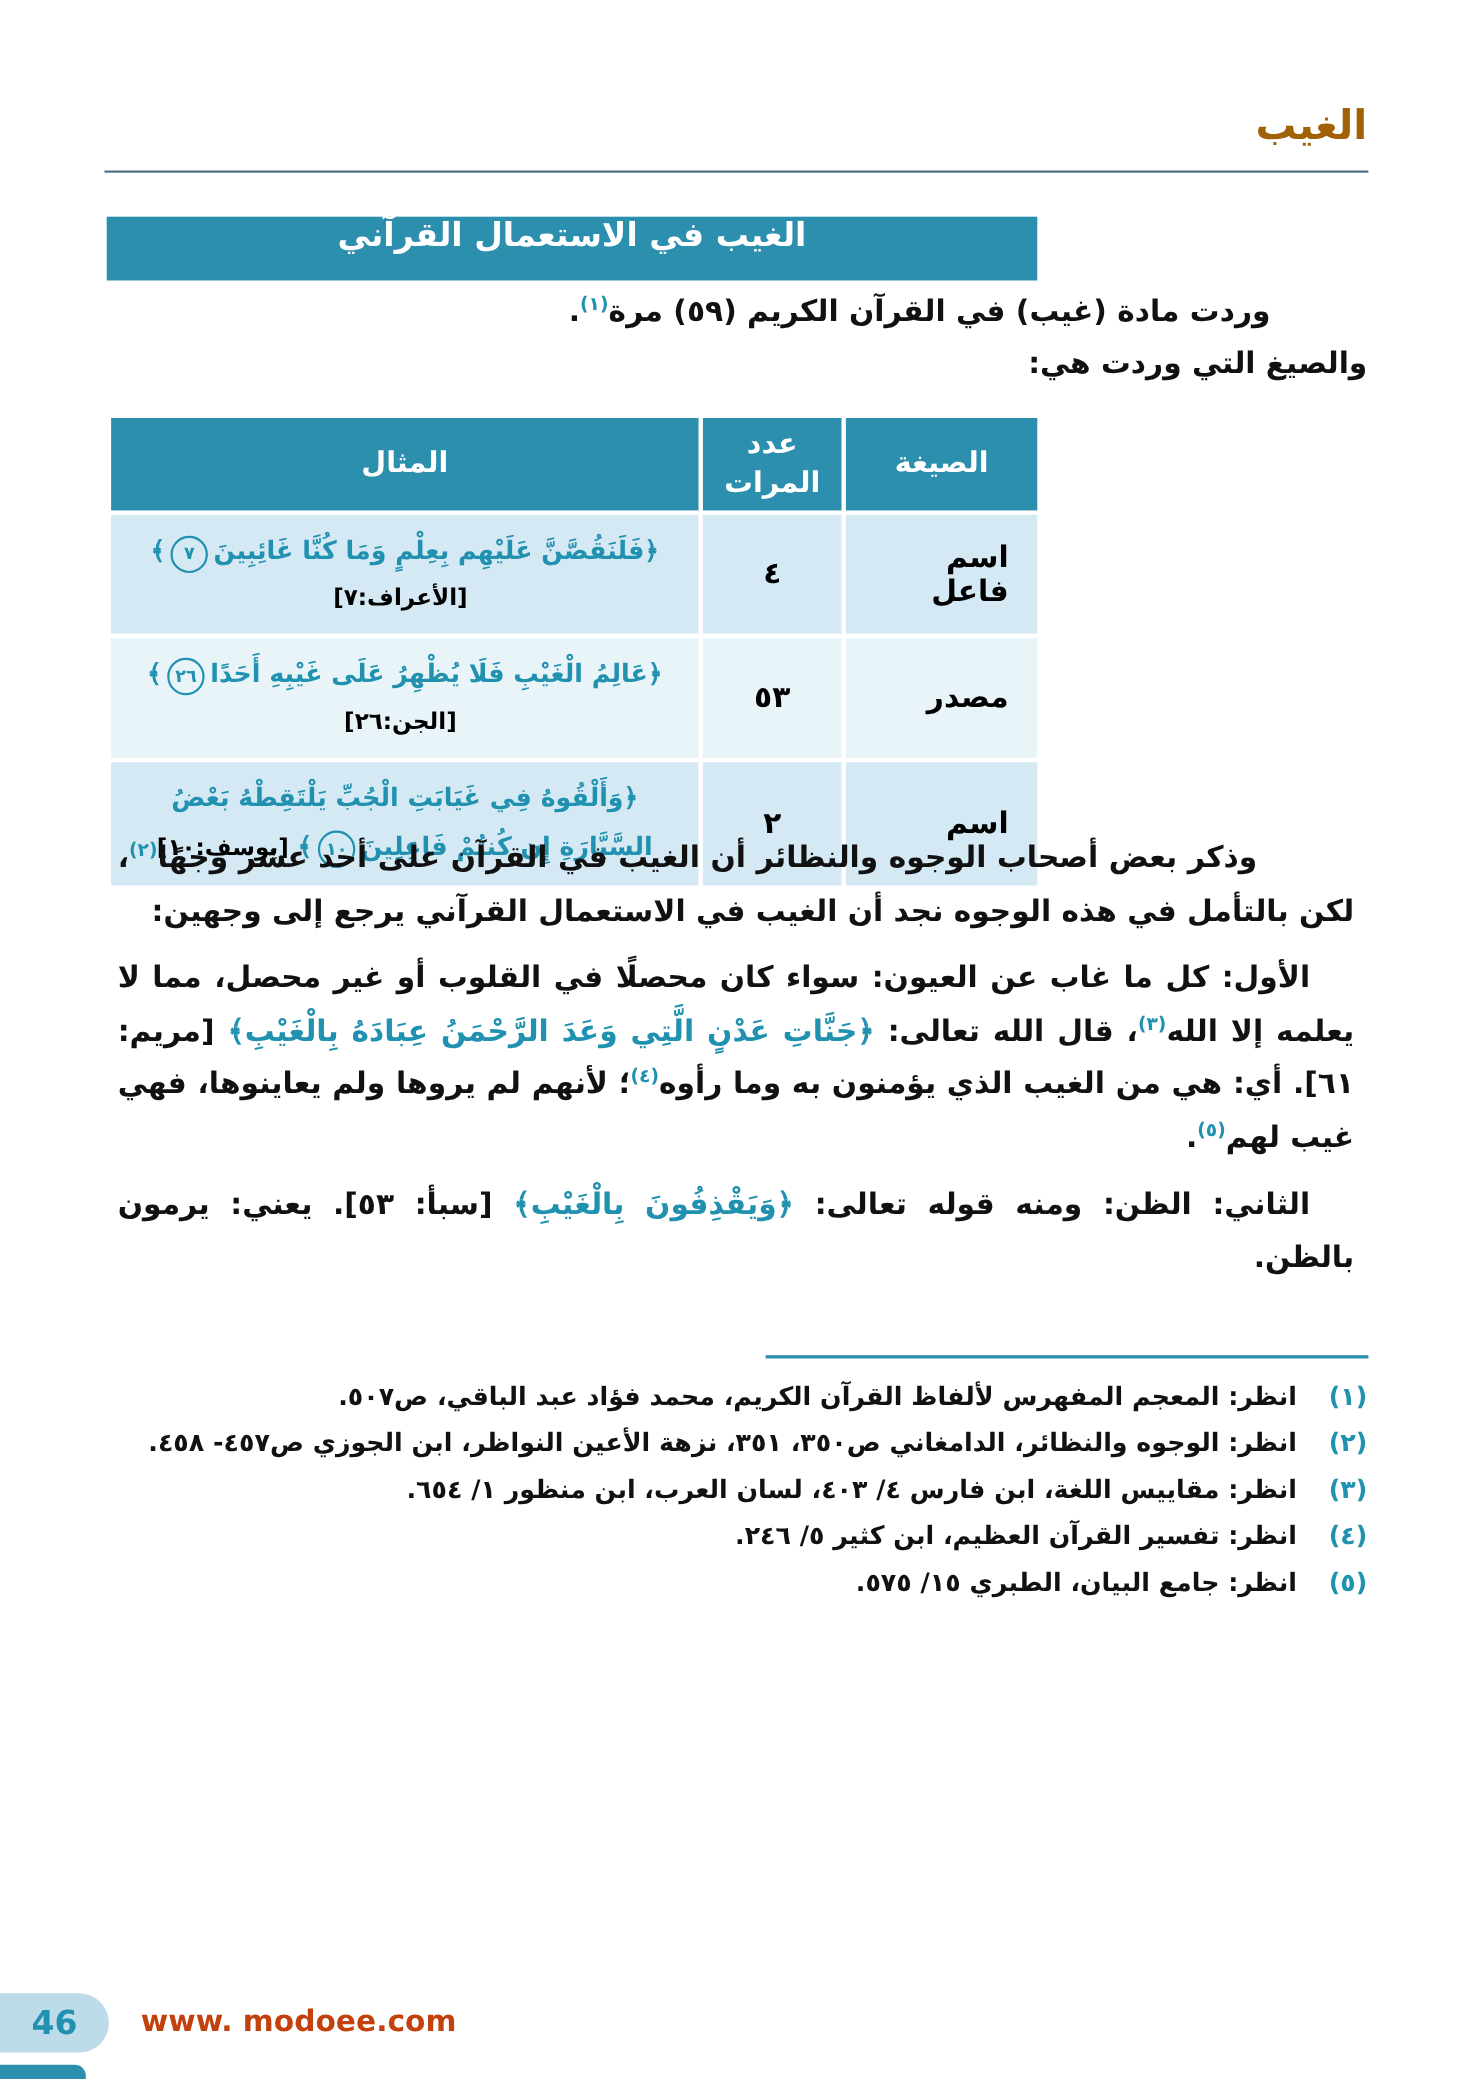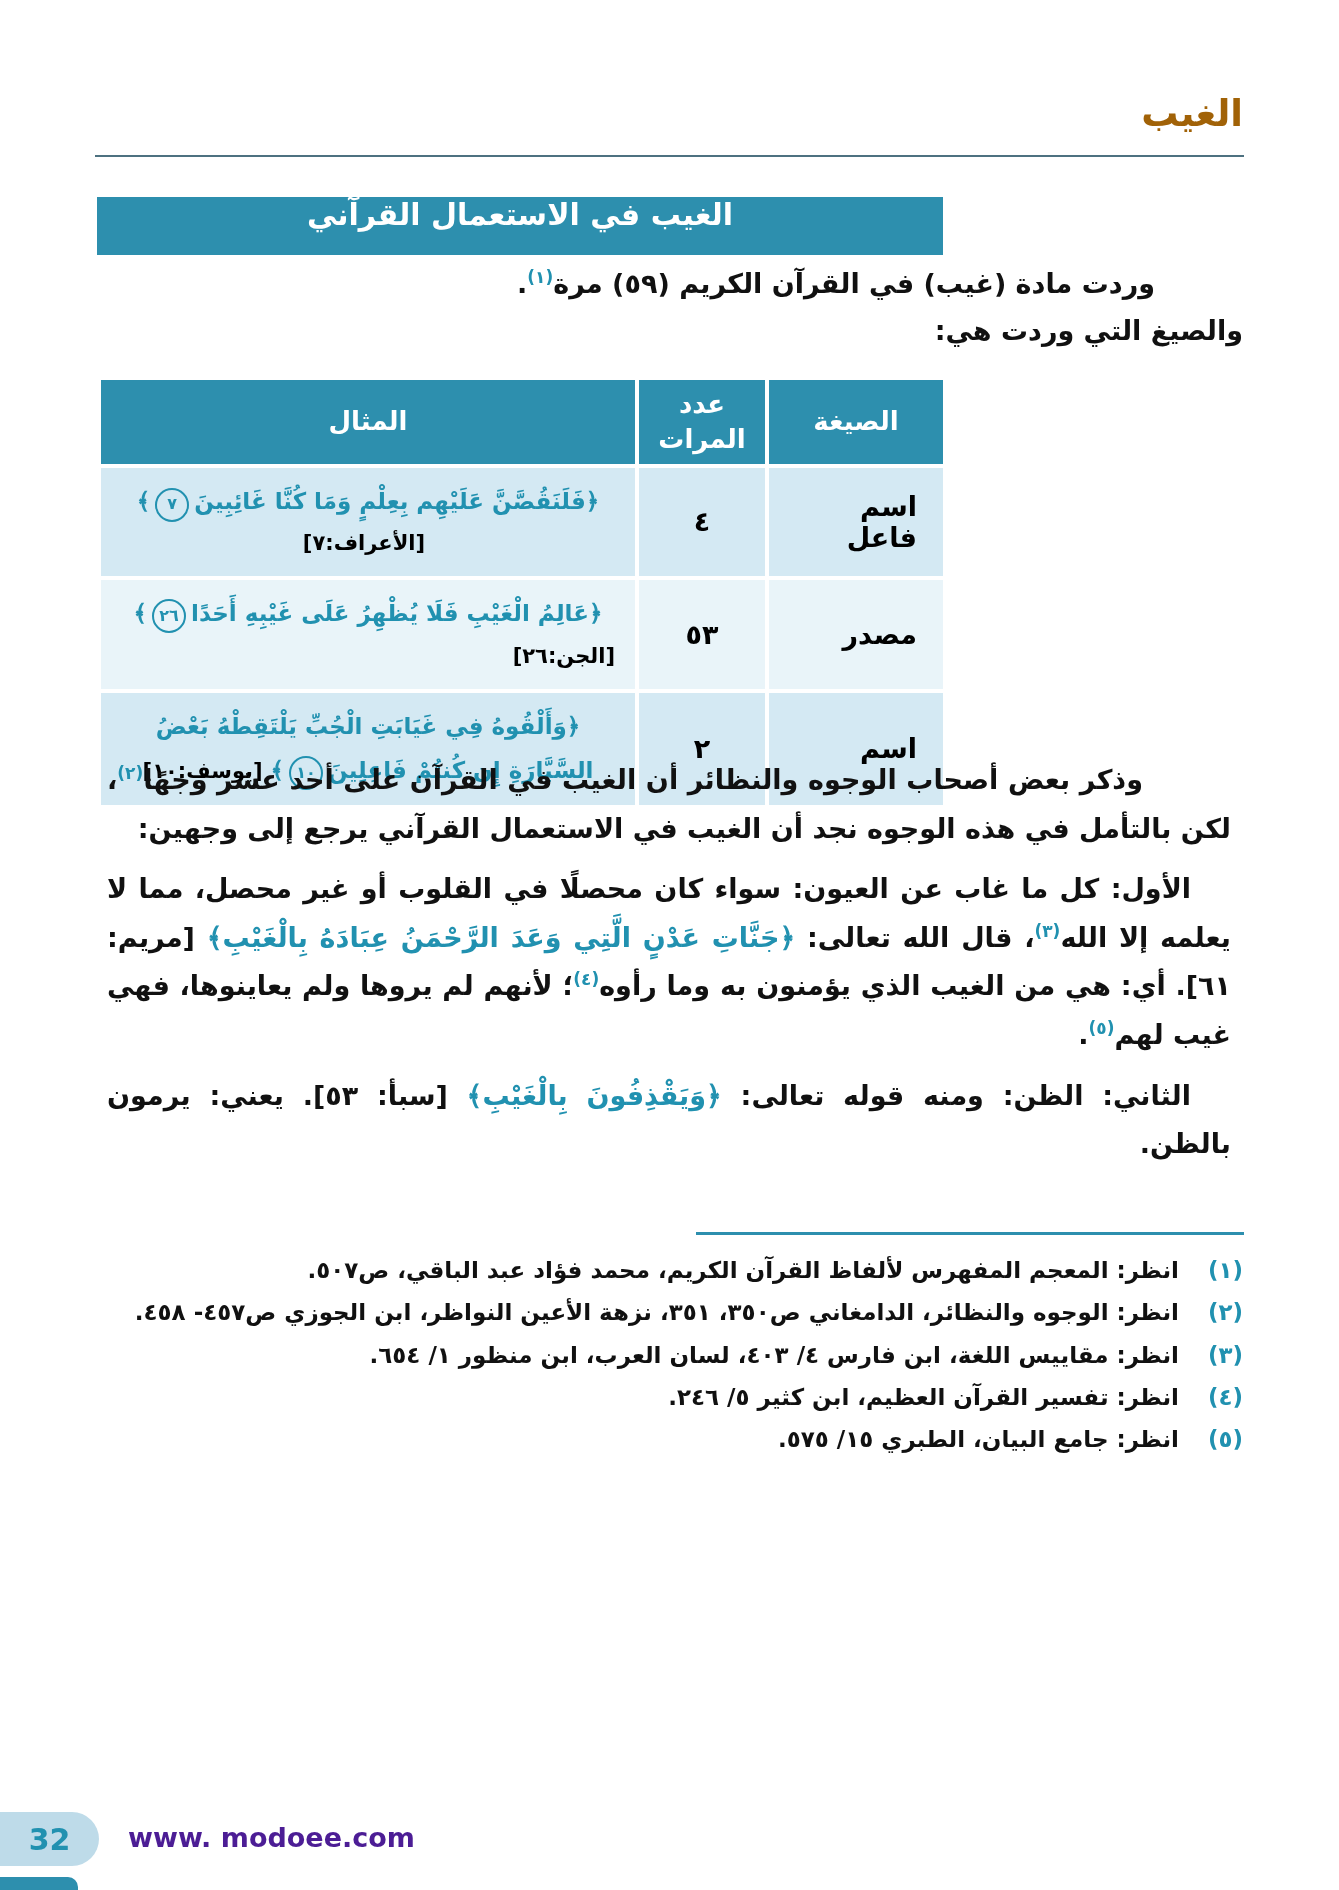--- a/index.html
+++ b/index.html
@@ -60,21 +60,21 @@
   .form-cell { font-size: 27px; font-weight: bold; color: #000; text-align: right; padding-right: 26px !important; }
   .count-cell { font-size: 27px; font-weight: bold; color: #000; text-align: center; }
   .example-cell { text-align: center; line-height: 1.9; }
   .verse { color: #2191b0; font-size: 23px; font-weight: bold; }
   .ayah-num {
     display: inline-flex; align-items: center; justify-content: center;
     width: 34px; height: 34px; border: 2px solid #2191b0; border-radius: 50%;
     color: #2191b0; font-size: 16px; font-weight: bold; margin: 0 5px; vertical-align: middle;
   }
   .vref { color: #000; font-size: 21px; font-weight: bold; margin-right: 8px; }
-  tr.r2 .vref { display: block; text-align: right; margin-top: 2px; }
+  tr.r2 .vref { display: block; text-align: center; margin-top: 2px; }
 
   .body-text {
     position: absolute; top: 744px; right: 96px; left: 95px;
     font-size: 27px; font-weight: bold; line-height: 1.8;
     text-align: justify;
   }
   .body-text p { margin: 12px; }
   .p1 { text-indent: 88px; }
   .p2, .p3 { text-indent: 40px; }
   .inline-verse { color: #2191b0; }
@@ -92,21 +92,21 @@
   .fn-text { flex: 1; }
 
   .page-pill {
     position: absolute; left: 0; top: 1812px; width: 99px; height: 54px;
     background: #bedbe9; border-radius: 0 27px 27px 0;
     display: flex; align-items: center; justify-content: center;
     color: #2191b0; font-size: 30px; font-weight: bold;
   }
   .website {
     position: absolute; left: 128px; top: 1822px;
-    color: #4c1d95; font-size: 27px; font-weight: bold; direction: ltr;
+    color: #c2410c; font-size: 27px; font-weight: bold; direction: ltr;
   }
   .bottom-sliver {
     position: absolute; left: 0; top: 1877px; width: 78px; height: 13px;
     background: #2d8fae; border-radius: 0 10px 0 0;
   }
 </style>
 </head>
 <body>
 
 <div class="page-title">الغيب</div>
@@ -184,16 +184,16 @@
     <span class="fn-num">(٤)</span>
     <span class="fn-text">انظر: تفسير القرآن العظيم، ابن كثير ٥/ ٢٤٦.</span>
   </div>
   <div class="footnote">
     <span class="fn-num">(٥)</span>
     <span class="fn-text">انظر: جامع البيان، الطبري ١٥/ ٥٧٥.</span>
   </div>
 </div>
 
 <div class="page-pill">
-  <span>32</span>
+  <span>46</span>
 </div>
 <div class="website">www. modoee.com</div>
 <div class="bottom-sliver"></div>
 
 </body></html>

